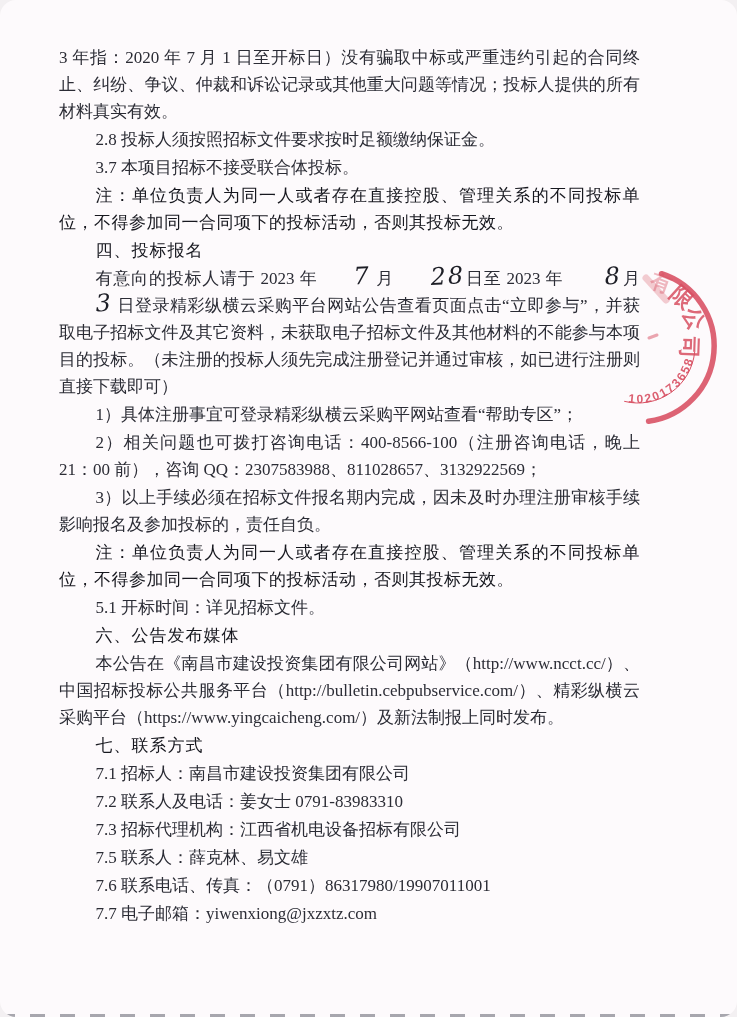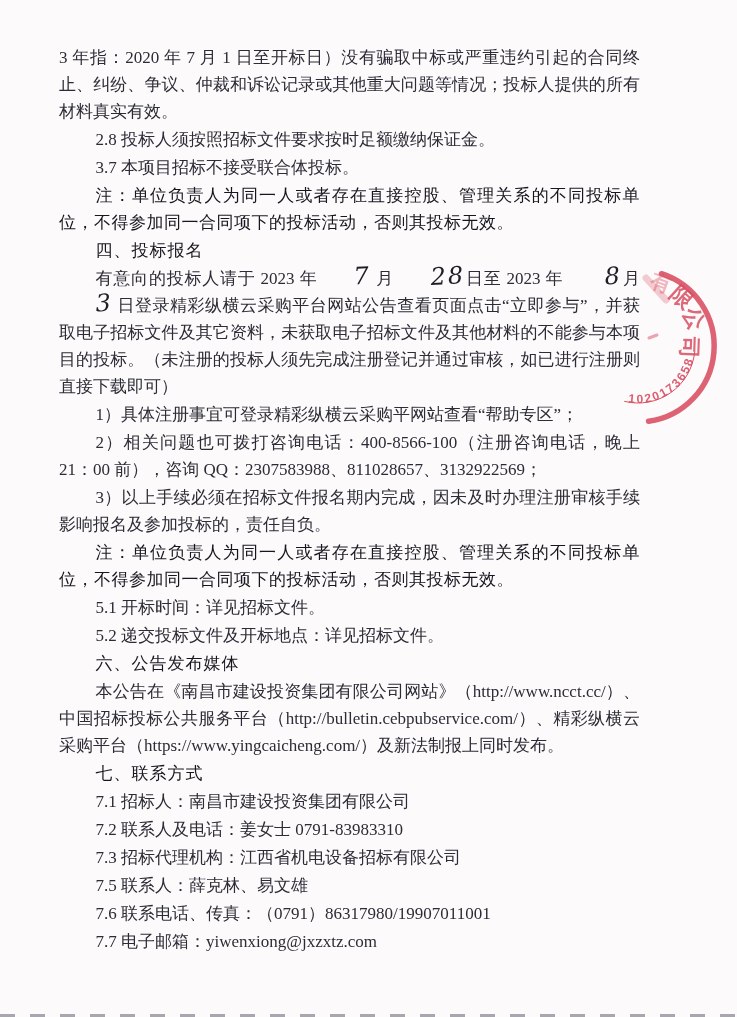--- a/index.html
+++ b/index.html
@@ -6,20 +6,21 @@
   body {
     width: 737px; height: 1017px;
     background: #f3f0f2;
     font-family: "Liberation Serif", "DejaVu Serif", serif;
   }
   .page {
     position: relative;
     width: 737px; height: 1017px;
     background: #fdfafc;
     overflow: hidden;
+    border-radius: 16px;
   }
   .content {
     position: absolute;
     left: 59px; top: 44px; width: 581px;
     font-size: 17px; line-height: 27px;
     color: #2b2c35;
     text-align: justify;
   }
   p.para { margin: 0 0 1px 0; }
   .indent { text-indent: 2.15em; }
@@ -69,21 +70,20 @@
     <p class="para indent">2.8 投标人须按照招标文件要求按时足额缴纳保证金。</p>
     <p class="para indent">3.7 本项目招标不接受联合体投标。</p>
     <p class="para indent bold">注：单位负责人为同一人或者存在直接控股、管理关系的不同投标单位，不得参加同一合同项下的投标活动，否则其投标无效。</p>
     <p class="para indent head">四、投标报名</p>
     <p class="para indent"><span>有意向的投标人请于 2023 年</span><span class="hw">7</span><span> 月</span><span class="hw">28</span><span>日至 2023 年 </span><span class="hw">8</span><span>月 </span><span class="hw">3</span><span> 日登录精彩纵横云采购平台网站公告查看页面点击“立即参与”，并获取电子招标文件及其它资料，未获取电子招标文件及其他材料的不能参与本项目的投标。（未注册的投标人须先完成注册登记并通过审核，如已进行注册则直接下载即可）</span></p>
     <p class="para indent">1）具体注册事宜可登录精彩纵横云采购平网站查看“帮助专区”；</p>
     <p class="para indent">2）相关问题也可拨打咨询电话：400-8566-100（注册咨询电话，晚上 21：00 前），咨询 QQ：2307583988、811028657、3132922569；</p>
     <p class="para indent">3）以上手续必须在招标文件报名期内完成，因未及时办理注册审核手续影响报名及参加投标的，责任自负。</p>
     <p class="para indent bold">注：单位负责人为同一人或者存在直接控股、管理关系的不同投标单位，不得参加同一合同项下的投标活动，否则其投标无效。</p>
     <p class="para indent">5.1 开标时间：详见招标文件。</p>
-    <p class="para indent">5.2 递交投标文件及开标地点：详见招标文件。</p>
     <p class="para indent head">六、公告发布媒体</p>
     <p class="para indent">本公告在《南昌市建设投资集团有限公司网站》（http://www.ncct.cc/）、中国招标投标公共服务平台（http://bulletin.cebpubservice.com/）、精彩纵横云采购平台（https://www.yingcaicheng.com/）及新法制报上同时发布。</p>
     <p class="para indent head">七、联系方式</p>
     <p class="para indent">7.1 招标人：南昌市建设投资集团有限公司</p>
     <p class="para indent">7.2 联系人及电话：姜女士 0791-83983310</p>
     <p class="para indent">7.3 招标代理机构：江西省机电设备招标有限公司</p>
     <p class="para indent">7.5 联系人：薛克林、易文雄</p>
     <p class="para indent">7.6 联系电话、传真：（0791）86317980/19907011001</p>
     <p class="para indent">7.7 电子邮箱：yiwenxiong@jxzxtz.com</p>
   </div>

